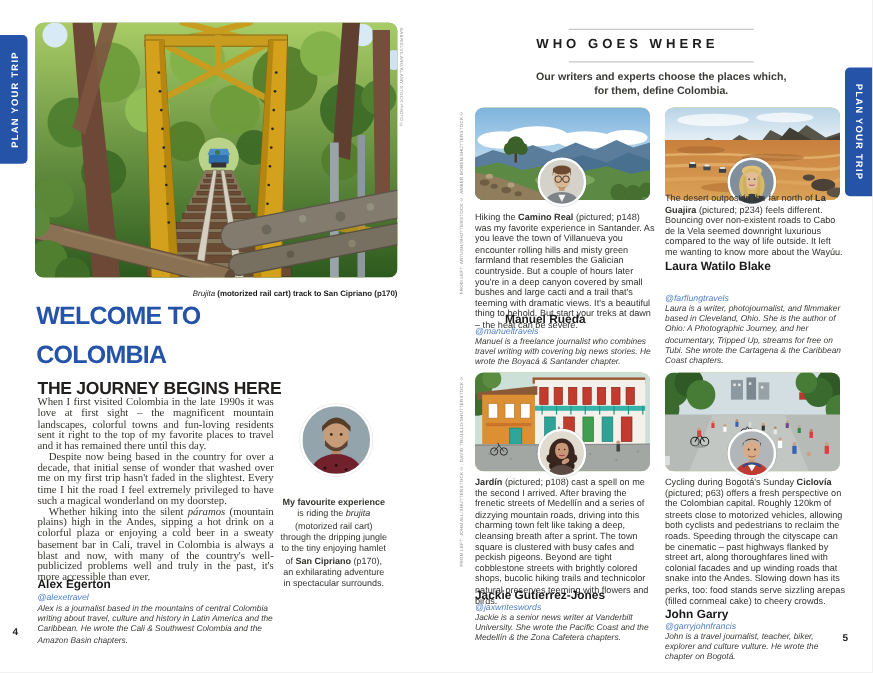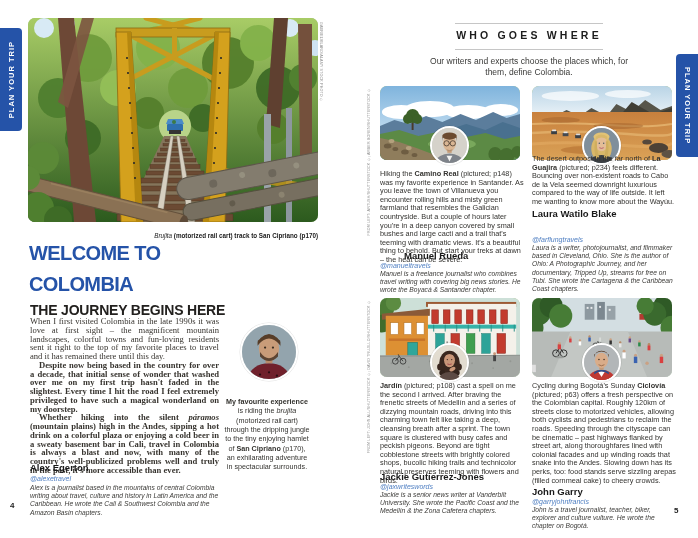--- a/index.html
+++ b/index.html
@@ -31,42 +31,42 @@
   .caption em{font-style:italic;font-weight:normal;}
   .caption b{font-weight:bold;}
   .title{position:absolute;left:29px;top:238px;margin:0;font-size:20px;line-height:31px;
          font-weight:bold;letter-spacing:-.6px;color:#2553a8;}
   .subtitle{position:absolute;left:30px;top:302px;margin:0;font-size:14px;font-weight:bold;
             letter-spacing:-.2px;color:#22201e;}
   .body-copy{position:absolute;left:30px;top:317px;width:189px;
              font-family:"Liberation Serif",serif;font-size:8.6px;line-height:8.75px;
              text-align:justify;color:#37342f;}
   .body-copy p{margin:0;}
-  .body-copy p.ind{text-indent:9px;font-weight:bold;}
+  .body-copy p.ind{text-indent:9px;}
   .author-name{position:absolute;margin:0;font-size:9.5px;font-weight:bold;color:#191919;}
   .handle{position:absolute;margin:0;font-size:7px;font-style:italic;color:#4f7fc2;}
   .bio{position:absolute;margin:0;font-size:6.7px;line-height:8.2px;font-style:italic;color:#3c3b38;}
   .pagenum{position:absolute;font-size:8px;font-weight:bold;color:#222;}
   
   .portrait{position:absolute;border-radius:50%;border:2.5px solid #fff;overflow:hidden;
             box-shadow:0 0 0 .5px rgba(0,0,0,.12);background:#cfd4d6;}
   .portrait svg{display:block;width:100%;height:100%;}
   .pt-alex{left:240px;top:323px;width:54px;height:54px;}
   .pt-row1{top:126px;width:35px;height:35px;}
   .pt-row2{top:343px;width:35px;height:35px;}
   .fav{position:absolute;left:224px;top:390px;width:86px;text-align:center;
        font-size:7.2px;line-height:9.3px;color:#34332f;}
   .fav b{font-weight:bold;text-align:center;}
   .fav i{font-style:italic;}
   
   .rule{position:absolute;left:455px;width:148px;height:1px;background:#c6c6c6;}
-  .who-header{position:absolute;left:429px;top:29px;width:200px;margin:0;text-align:center;
+  .who-header{position:absolute;left:429px;top:29px;width:200px;margin:0;
               font-size:10.5px;font-weight:bold;letter-spacing:3.2px;color:#1c1c1c;}
   .intro{position:absolute;left:424px;top:56px;width:210px;margin:0;text-align:center;
-         font-size:8.5px;line-height:11px;color:#3a3a38;}
+         font-size:8.5px;line-height:11px;color:#3a3a38;font-weight:bold;}
   
   .entry-text{position:absolute;width:144px;margin:0;font-size:7.3px;line-height:8.6px;color:#33322f;}
   .colA{left:380px;}
   .colB{left:532px;}
 </style>
 </head>
 <body>
 
 <div class="spread">
 

